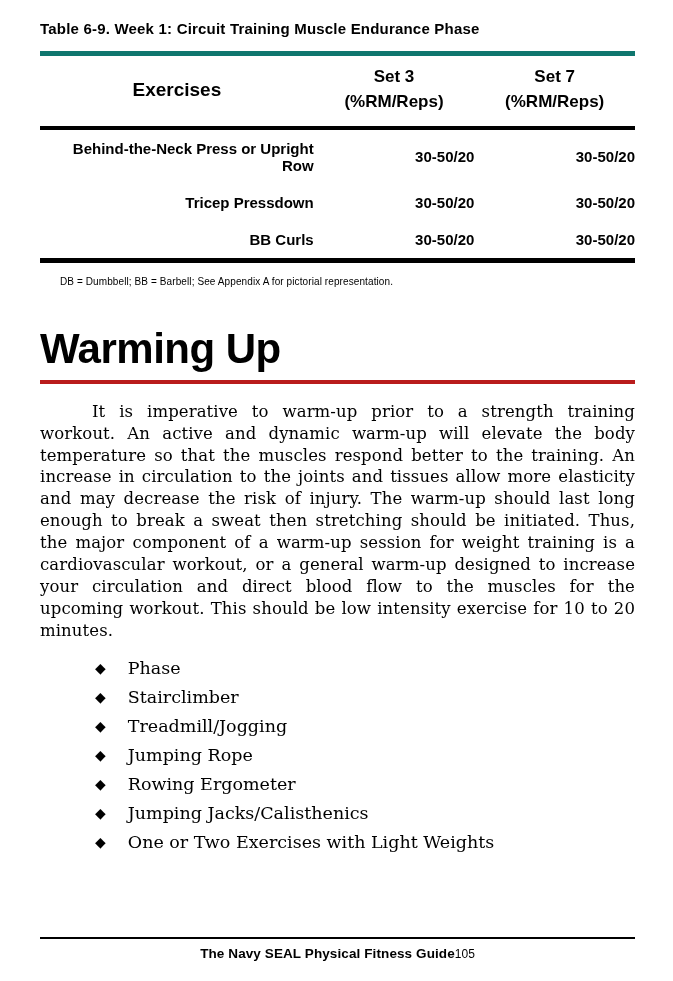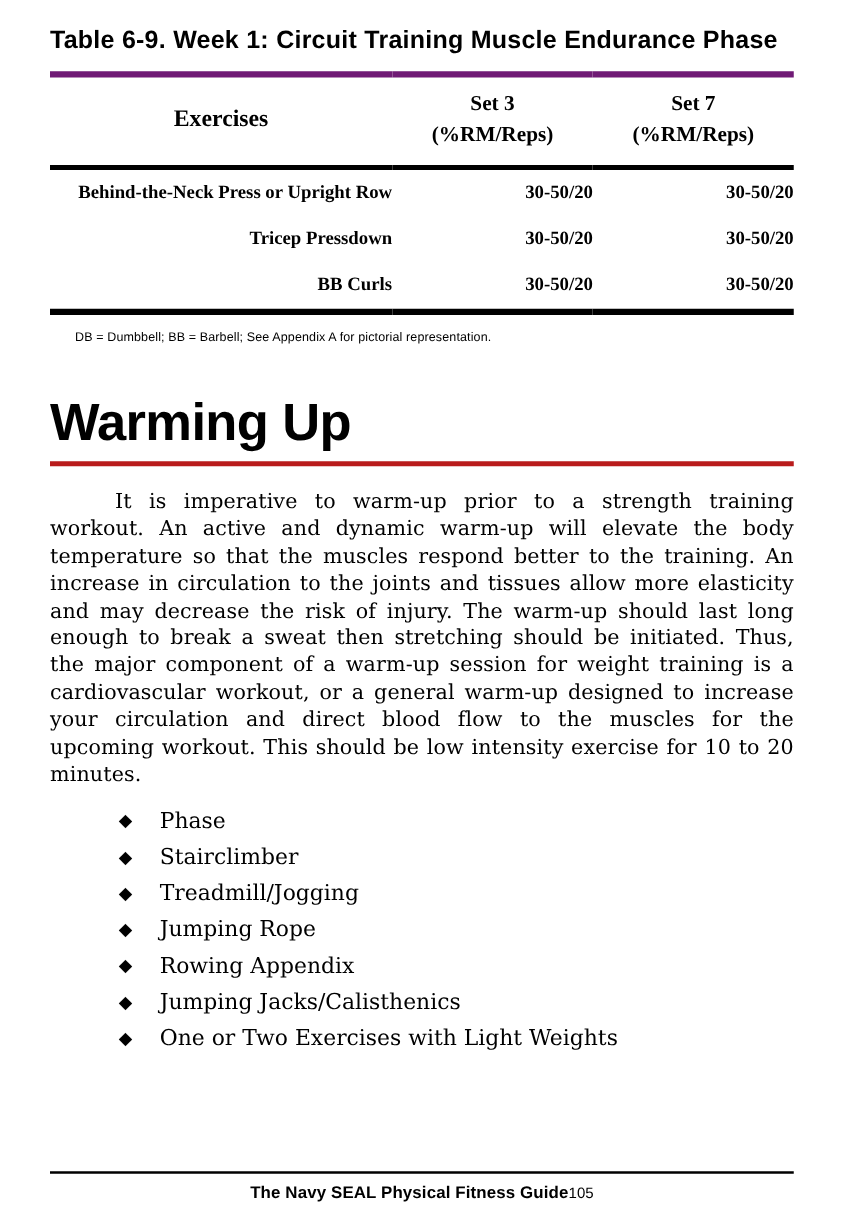--- a/index.html
+++ b/index.html
@@ -16,33 +16,32 @@
     color: #000000;
     padding: 16px 38px 20px 40px;
     display: flex;
     flex-direction: column;
     font-family: "Liberation Sans", sans-serif;
     overflow: hidden;
   }
 
   
   .table-title {
-    font-size: 20px;
+    font-size: 15px;
     font-weight: bold;
     line-height: 1.22;
     letter-spacing: 0.2px;
     margin: 4px 0 0 0;
   }
   table.rm-table {
     width: 100%;
     border-collapse: collapse;
-    border-top: 5px solid #701a75;
+    border-top: 5px solid #0f766e;
     border-bottom: 5px solid #000;
     margin-top: 13px;
-    font-family: Liberation Serif, serif;
   }
   table.rm-table thead tr {
     border-bottom: 4px solid #000;
   }
   table.rm-table th {
     font-size: 17px;
     font-weight: bold;
     text-align: center;
     vertical-align: middle;
     padding: 9px 0 11px 0;
@@ -192,21 +191,21 @@
     <li>
       <span class="bullet">◆</span>
       <span>Treadmill/Jogging</span>
     </li>
     <li>
       <span class="bullet">◆</span>
       <span>Jumping Rope</span>
     </li>
     <li>
       <span class="bullet">◆</span>
-      <span>Rowing Appendix</span>
+      <span>Rowing Ergometer</span>
     </li>
     <li>
       <span class="bullet">◆</span>
       <span>Jumping Jacks/Calisthenics</span>
     </li>
     <li>
       <span class="bullet">◆</span>
       <span>One or Two Exercises with Light Weights</span>
     </li>
   </ul>

